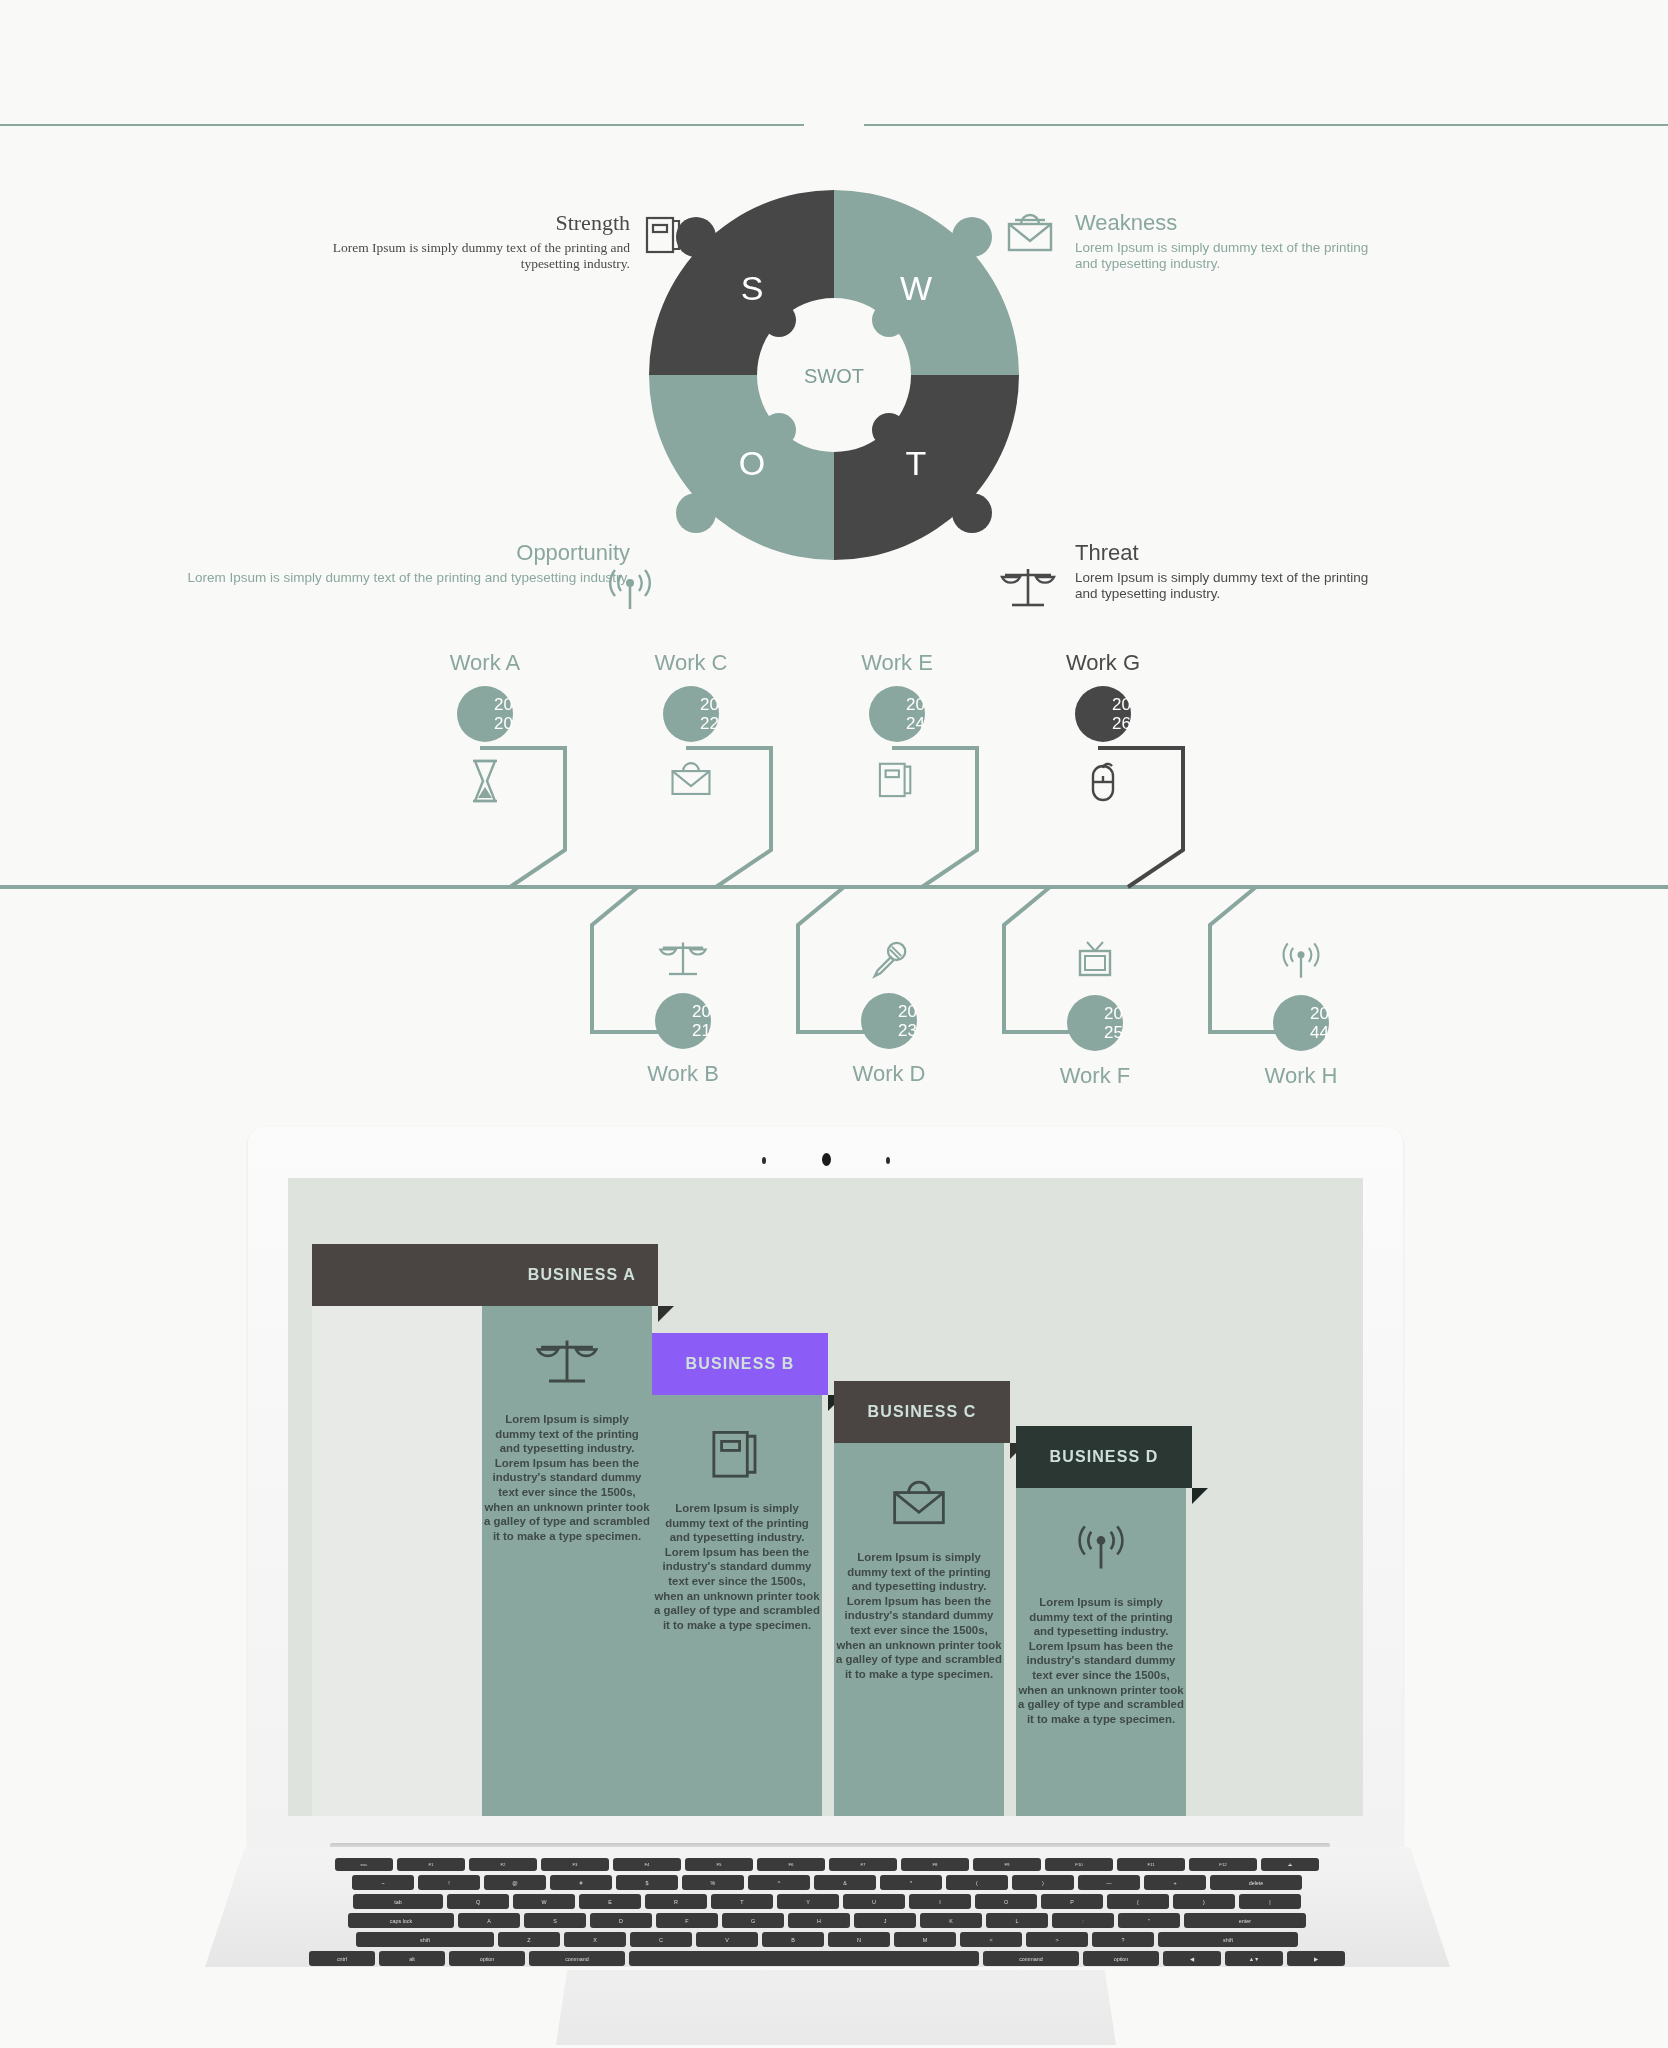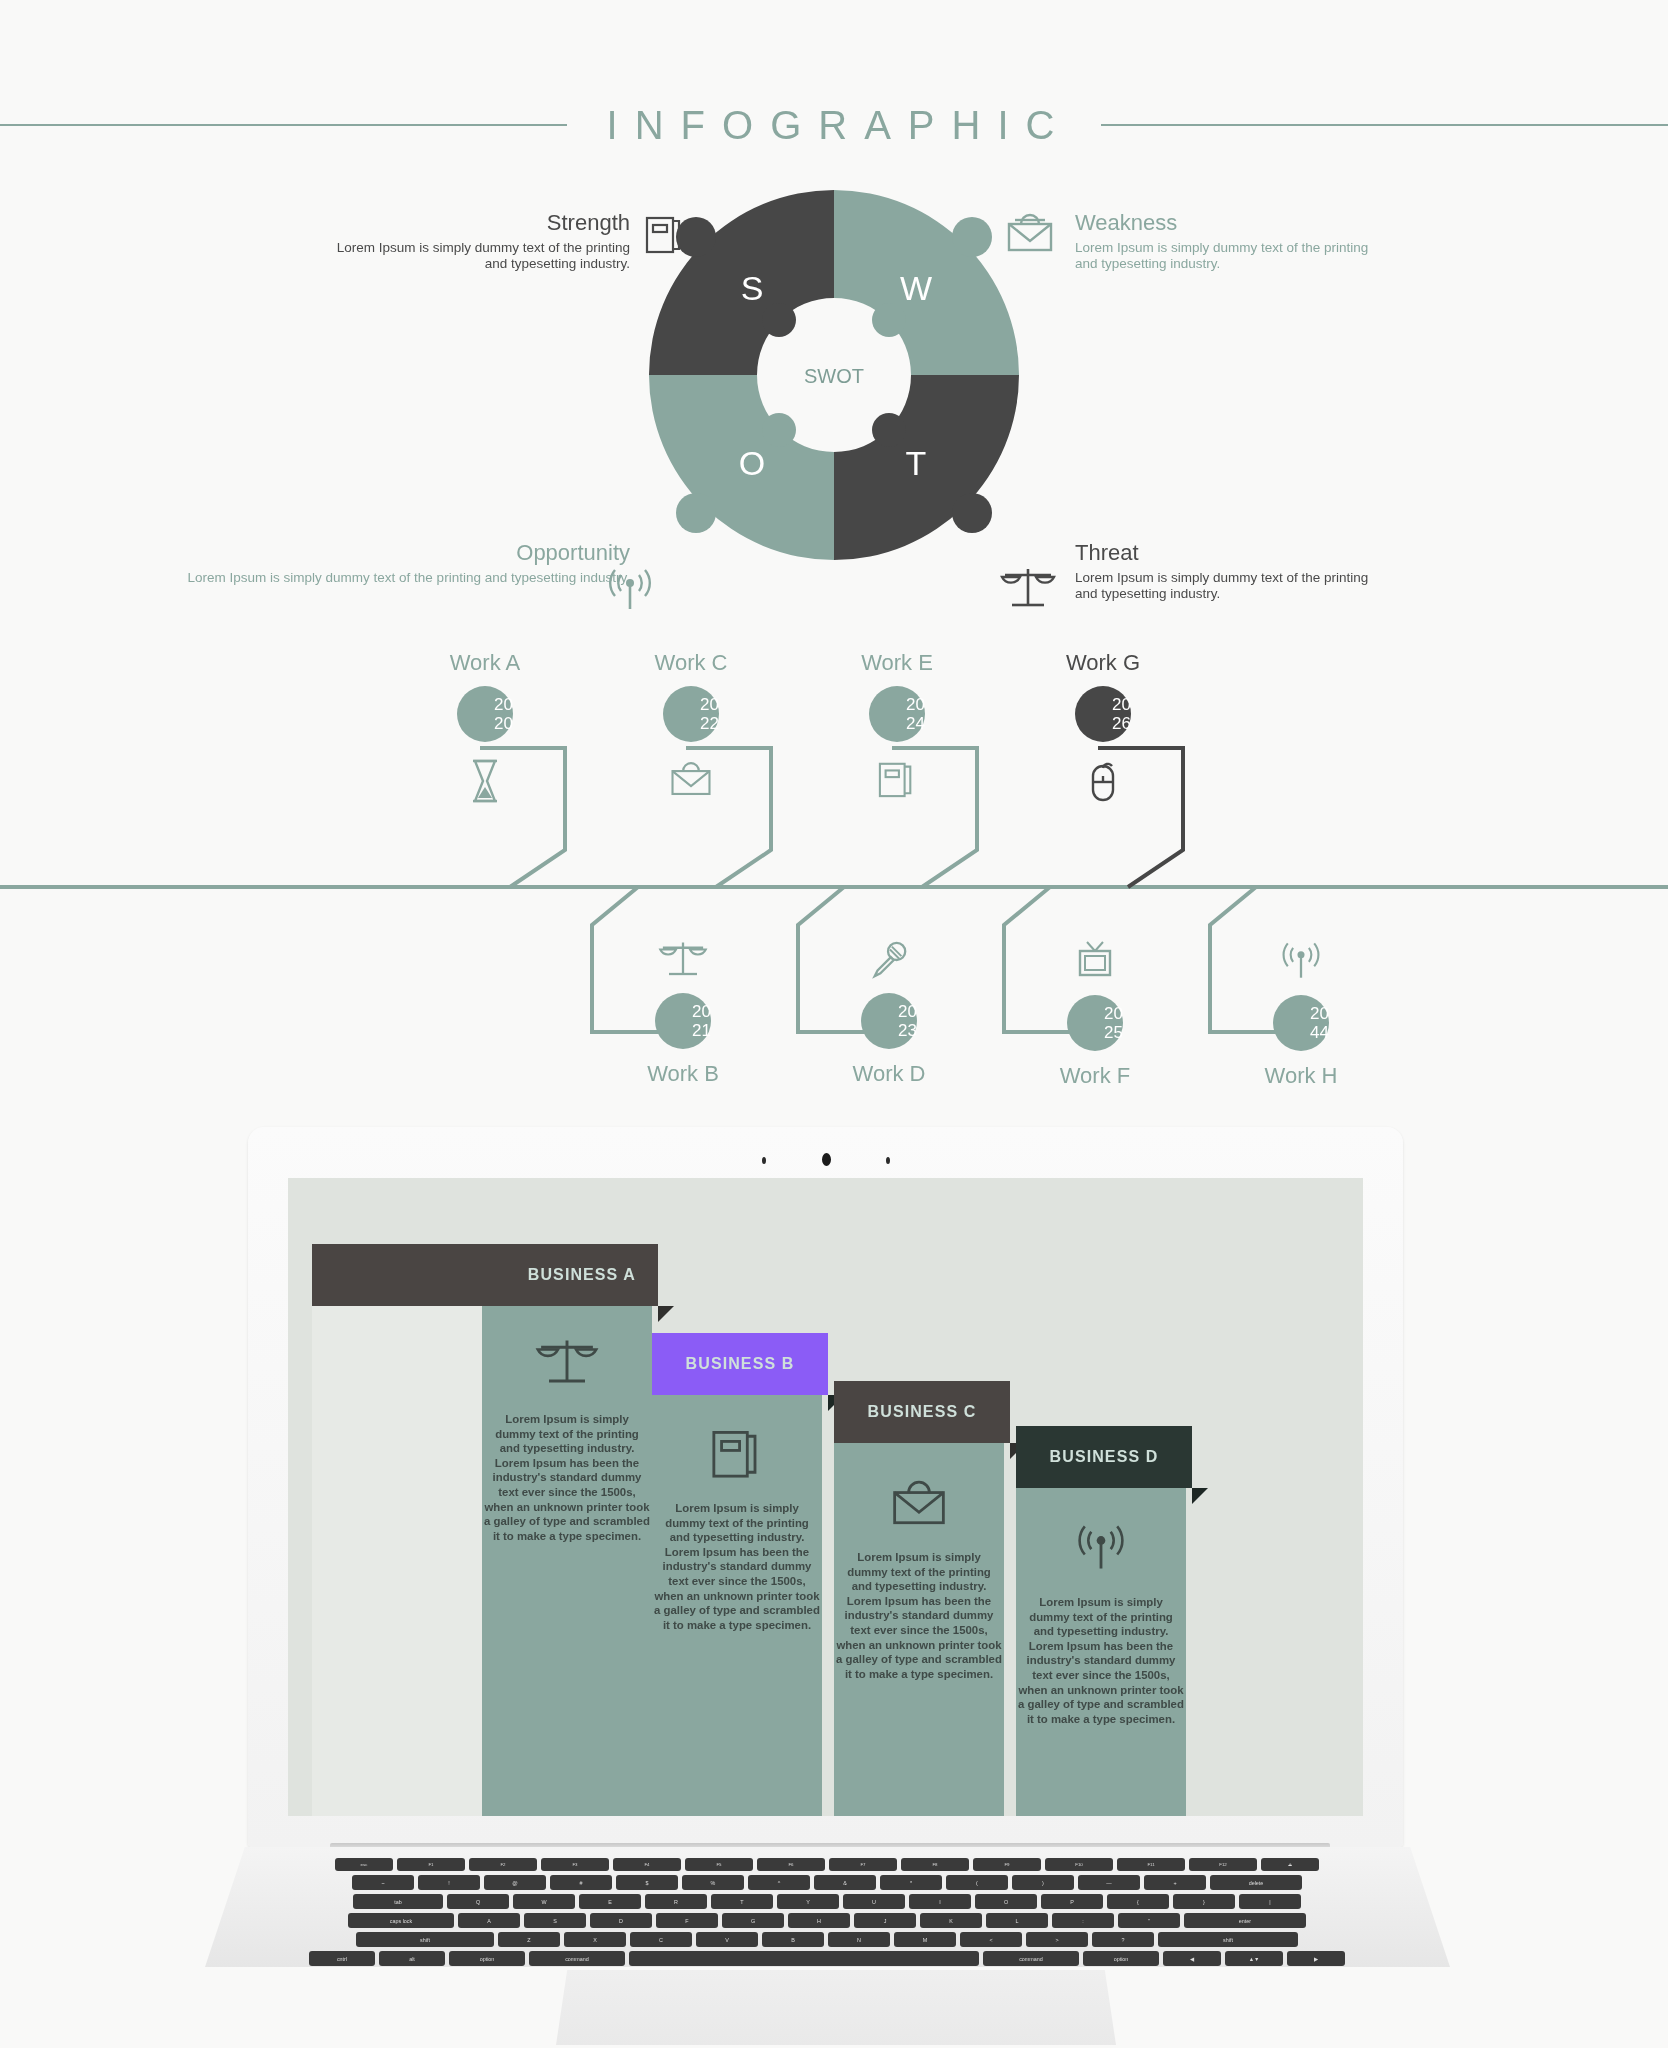--- a/index.html
+++ b/index.html
@@ -19,21 +19,21 @@
   .hrule.right { margin-left:30px; }
   .title { font-size:40px; letter-spacing:17px; color:#8aa79f; font-weight:400; white-space:nowrap; padding-left:10px;}
 
   
   .swot-wrap { position:absolute; top:175px; left:0; width:1668px; height:460px; }
   .donut { position:absolute; left:634px; top:0; width:400px; height:400px; }
 
   .swot-label { position:absolute; width:300px; }
   .swot-label .lbl-title { font-size:22px; margin-bottom:4px; font-weight:400; }
   .swot-label .lbl-body { font-size:13.5px; line-height:16px; }
-  .sw-strength { left:330px; top:35px; text-align:right; color:#4a4a4a; }
+  .sw-strength { left:330px; top:35px; text-align:right; color:#4a4a4a;font-family:Liberation Serif, serif; }
   .sw-weakness { left:1075px; top:35px; text-align:left; color:#8aa79f; }
   .sw-opportunity { left:150px; top:365px; text-align:right; color:#8aa79f; width:480px; }
   .sw-threat { left:1075px; top:365px; text-align:left; color:#4a4a4a; }
 
   .swot-icon { position:absolute; }
   .ic-strength { left:645px; top:38px; }
   .ic-weakness { left:1005px; top:35px; }
   .ic-opportunity { left:605px; top:390px; }
   .ic-threat { left:1000px; top:390px; }
 
@@ -90,21 +90,20 @@
                 display:flex; align-items:center; height:62px; }
   .bar-fold { position:absolute; width:0; height:0; }
   .bar-icon { position:absolute; display:flex; justify-content:center; width:100%; }
   .bar-text { position:absolute; font-size:11.4px; line-height:14.6px; text-align:center; color:#3f4a47; }
 </style>
 </head>
 <body>
 
 <div class="header">
   <div class="hrule left"></div>
-  <div class="title">INFOGRAPHIC</div>
   <div class="hrule right"></div>
 </div>
 
 <div class="swot-wrap">
 
   <svg class="donut" viewBox="0 0 400 400">
 
     <path d="M200,15 A185,185 0 0,0 15,200 L123,200 A77,77 0 0,1 200,123 Z" fill="#474747"></path>
     <path d="M200,15 A185,185 0 0,1 385,200 L277,200 A77,77 0 0,0 200,123 Z" fill="#8aa79f"></path>
     <path d="M15,200 A185,185 0 0,0 200,385 L200,277 A77,77 0 0,1 123,200 Z" fill="#8aa79f"></path>

